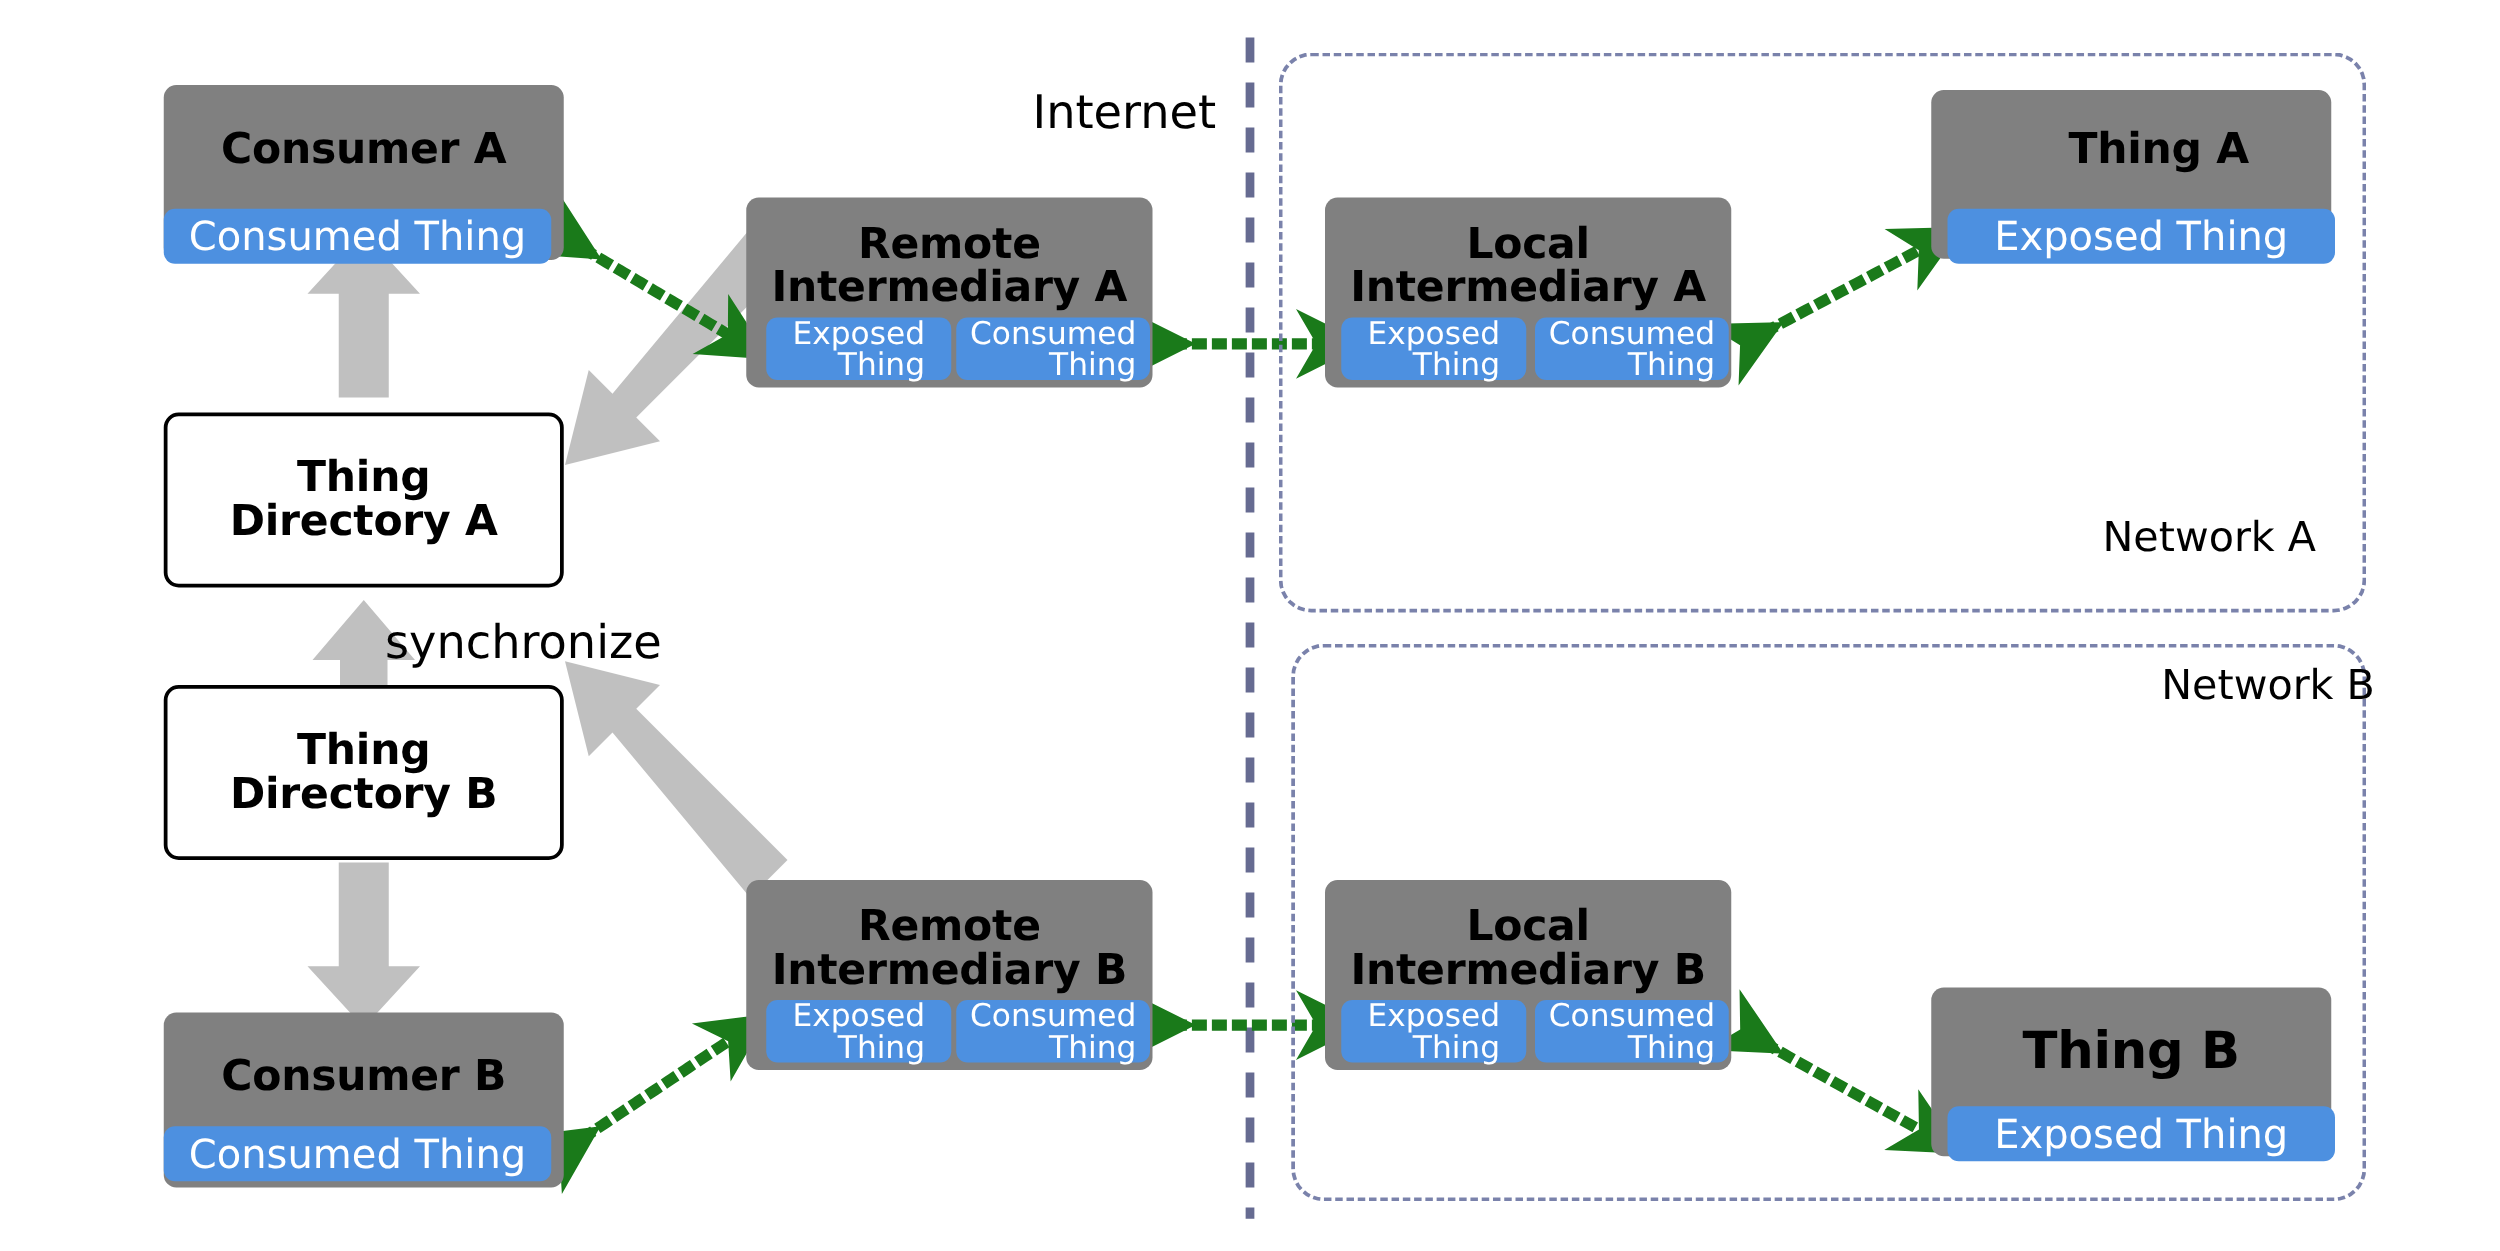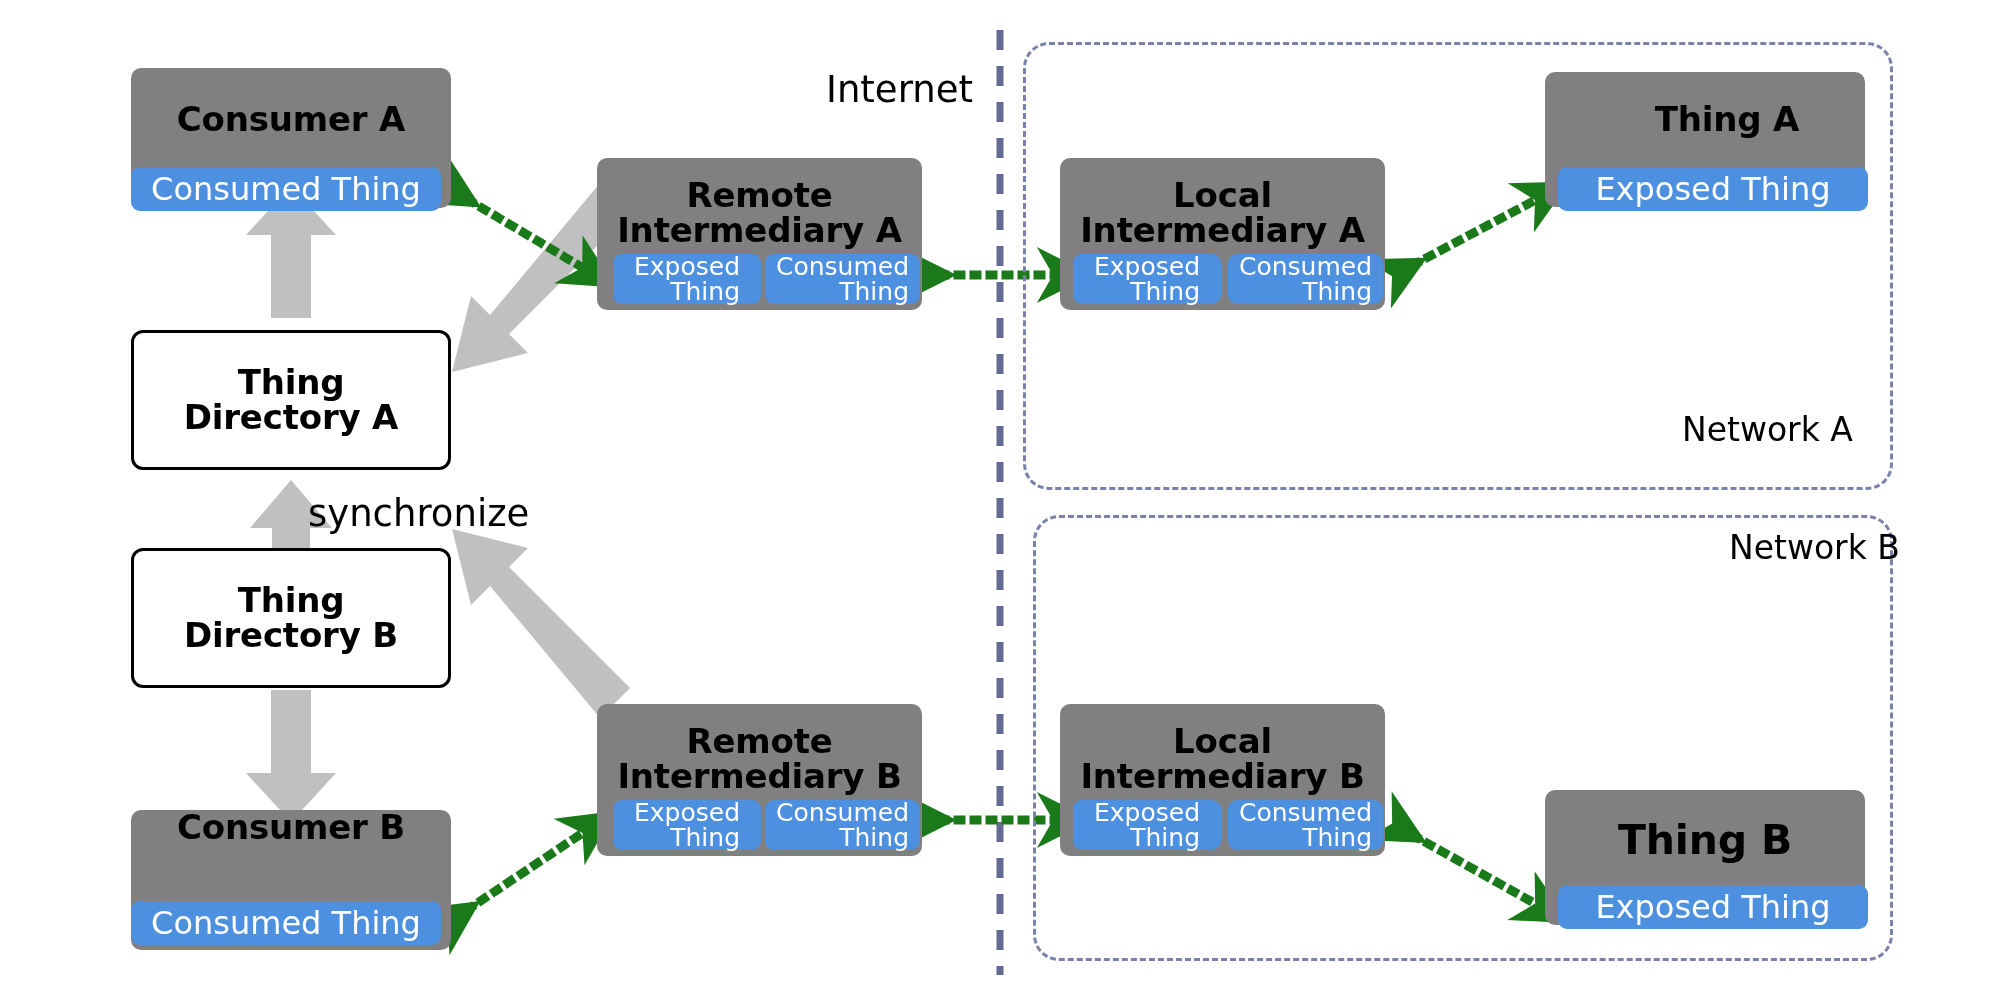--- a/index.html
+++ b/index.html
@@ -162,21 +162,21 @@
   <div class="node node-white" style="left:131px; top:330px; width:320px; height:140px;">
     <div class="node-title" style="font-size:34px; white-space:pre-line;">Thing
 Directory A</div>
   </div>
 
   <div class="node node-white" style="left:131px; top:548px; width:320px; height:140px;">
     <div class="node-title" style="font-size:34px; white-space:pre-line;">Thing
 Directory B</div>
   </div>
 
-  <div class="node node-gray" style="left:131px; top:810px; width:320px; height:140px; ">
+  <div class="node node-gray" style="left:131px; top:810px; width:320px; height:140px; padding-top:34px;">
     <div class="node-title" style="font-size:34px;">Consumer B</div>
   </div>
   <div class="thing-chip" style="left:131px; top:901px; width:310px; height:44px; font-size:32px;">Consumed Thing</div>
 
   <div class="node node-gray" style="left:597px; top:158px; width:325px; height:152px; padding-top:20px;">
     <div class="node-title" style="font-size:34px; white-space:pre-line;">Remote
 Intermediary A</div>
   </div>
   <div class="thing-chip" style="left:613px; top:254px; width:148px; height:50px; font-size:25px;">Exposed
 Thing</div>

